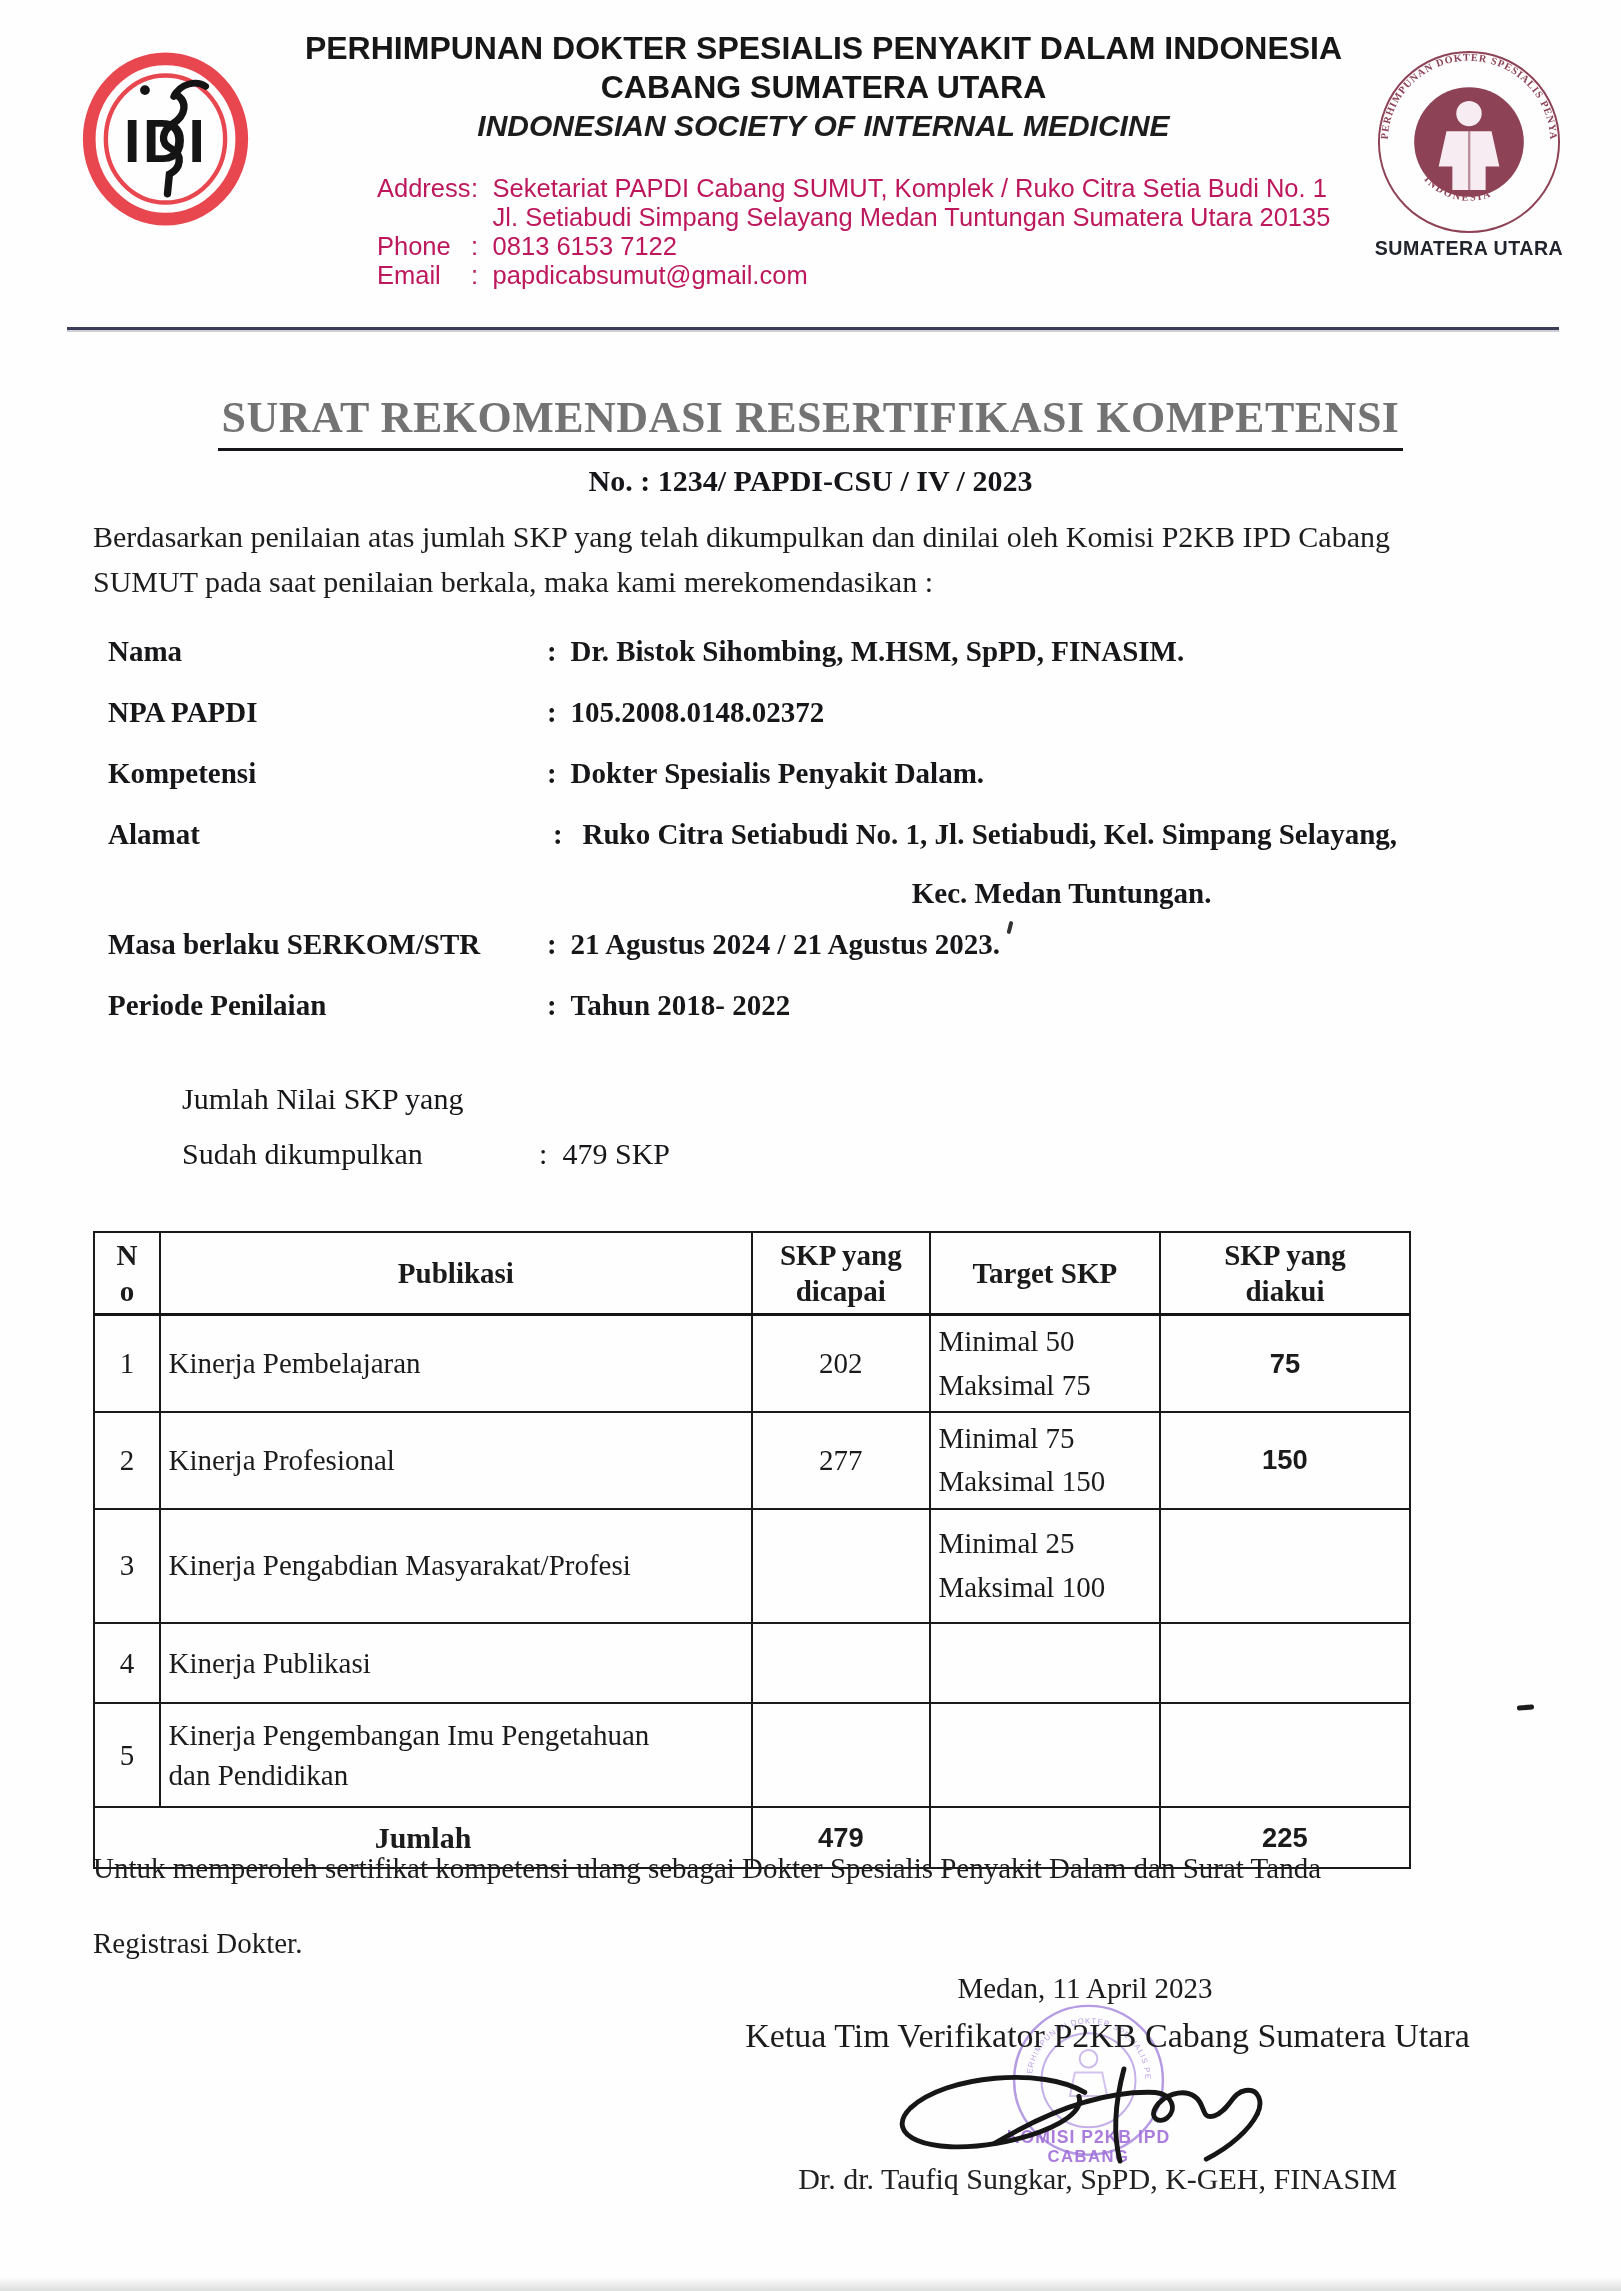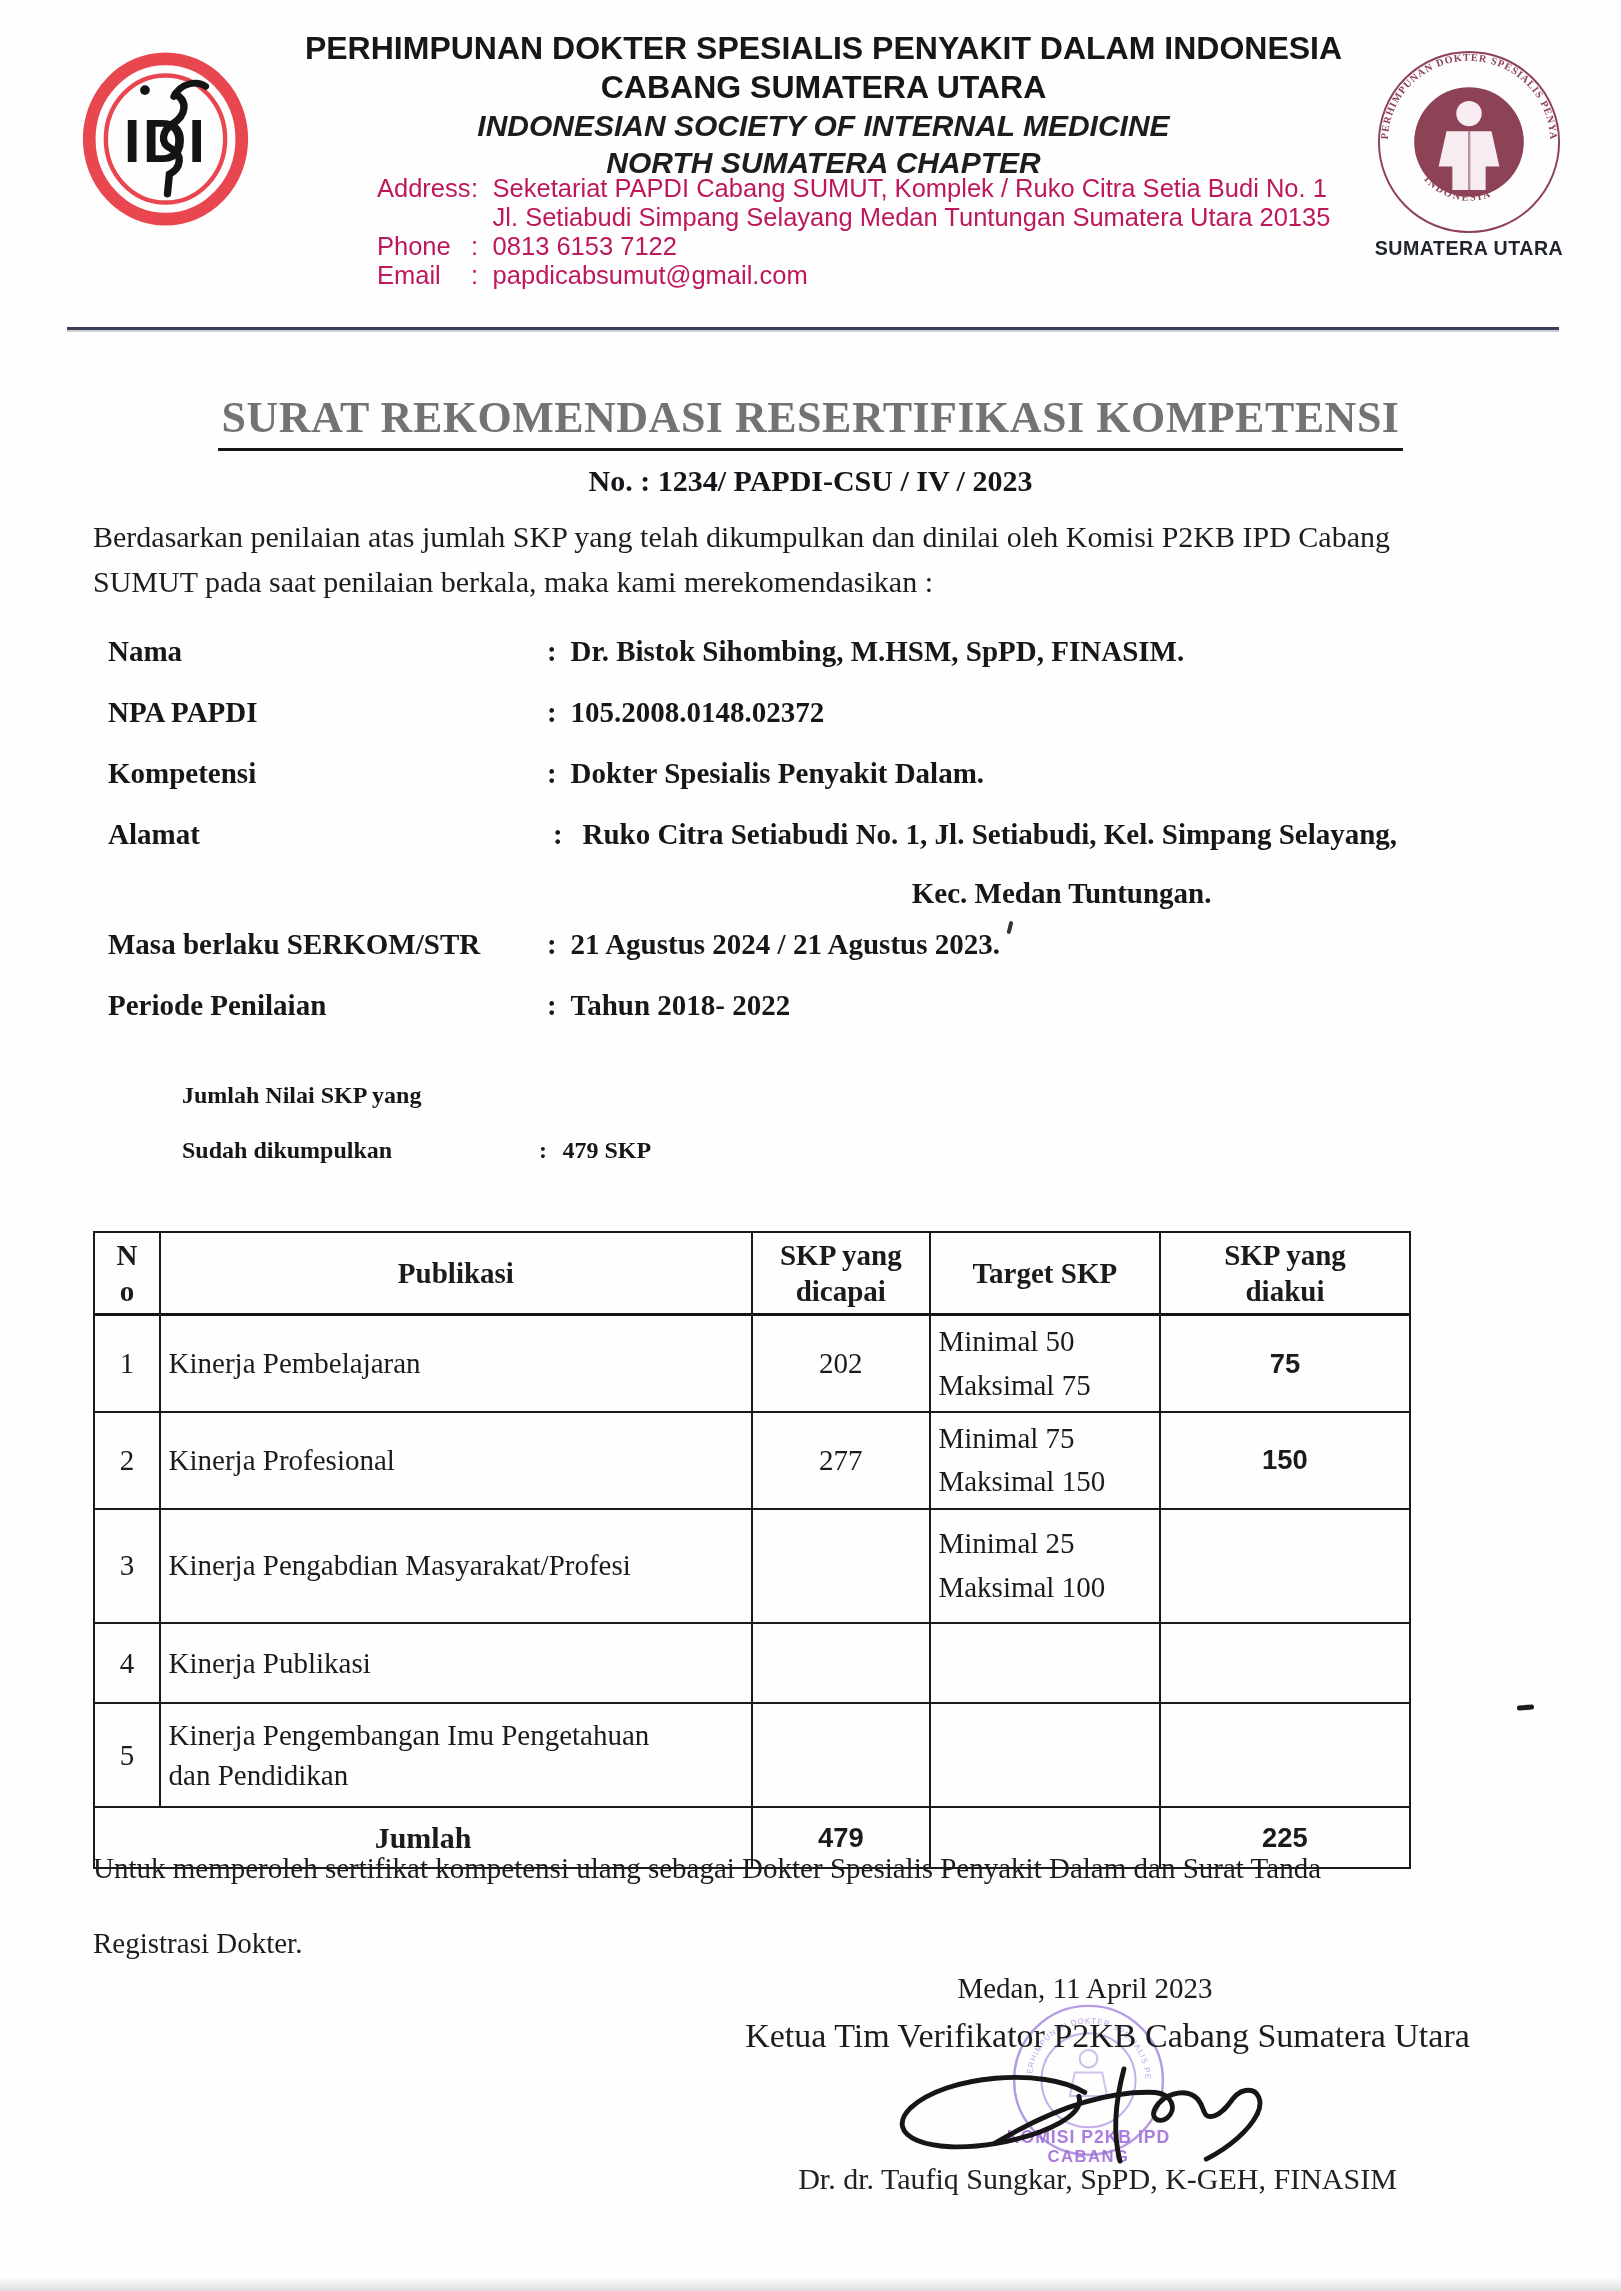--- a/index.html
+++ b/index.html
@@ -30,21 +30,21 @@
   .intro{position:absolute;left:93px;top:514px;width:1451px;font-size:30px;line-height:1.5;
          white-space:pre-line;color:#1d1d1d;}
   .fields{position:absolute;left:108px;top:635px;width:1431px;font-weight:700;font-size:29px;color:#17171a;}
   .frow{display:flex;align-items:flex-start;min-height:61px;}
   .frow.alamat{min-height:59px;gap:6px;}
   .frow.cont{min-height:51px;}
   .flabel{width:439px;flex:none;}
   .fcolon{width:23.5px;flex:none;}
   .fvalue{flex:1;}
   .cont-indent{padding-left:13.7px;text-align:center;}
-  .skp-block{position:absolute;left:182px;top:1082px;font-weight:700;font-size:24px;color:#17171a;}
+  .skp-block{position:absolute;left:182px;top:1082px;font-weight:400;font-size:30px;color:#17171a;}
   .skp-line1{height:55px;}
   .skp-line2{display:flex;height:55px;}
   .skp-label{width:357px;flex:none;}
   .skp-colon{width:23.5px;flex:none;}
   
   table.skp-table{position:absolute;left:93px;top:1231px;width:1318px;border-collapse:collapse;
                   table-layout:fixed;font-size:29px;color:#1b1b1b;background:transparent;}
   .skp-table th,.skp-table td{border:2px solid #1a1a1a;vertical-align:middle;padding:3.9px 7.8px;}
   .skp-table{border:2.9px solid #141414;}
   .skp-table thead th{font-weight:700;text-align:center;white-space:pre-line;line-height:1.25;
@@ -86,21 +86,20 @@
     <text x="86" y="114" text-anchor="middle" font-family="Liberation Sans, DejaVu Sans, sans-serif" font-weight="700" font-size="62" letter-spacing="2" fill="#141414">IDI</text>
     <path d="M 140,110 C 148,94 168,90 178,98" transform="translate(-26,-48) scale(0.86)" fill="none" stroke="#141414" stroke-width="8" stroke-linecap="round"></path>
     <circle cx="65" cy="40" r="5" fill="#141414"></circle>
     <path d="M 96,44 C 110,52 106,66 94,74 C 82,82 80,94 92,100 C 104,106 102,120 90,126 L 88,146" fill="none" stroke="#141414" stroke-width="7.5" stroke-linecap="round"></path>
   </svg>
 
   <div class="header-text">
     <div class="org-line1">PERHIMPUNAN DOKTER SPESIALIS PENYAKIT DALAM INDONESIA</div>
     <div class="org-line2">CABANG SUMATERA UTARA</div>
     <div class="org-line3">INDONESIAN SOCIETY OF INTERNAL MEDICINE</div>
-    <div class="org-line4">NORTH SUMATERA CHAPTER</div>
   </div>
 
   <div class="address-block">
     <div class="arow">
       <span class="alabel">Address</span>
       <span class="acolon">:</span>
       <span class="avalue">Seketariat PAPDI Cabang SUMUT, Komplek / Ruko Citra Setia Budi No. 1
 Jl. Setiabudi Simpang Selayang Medan Tuntungan Sumatera Utara 20135</span>
     </div>
     <div class="arow">

